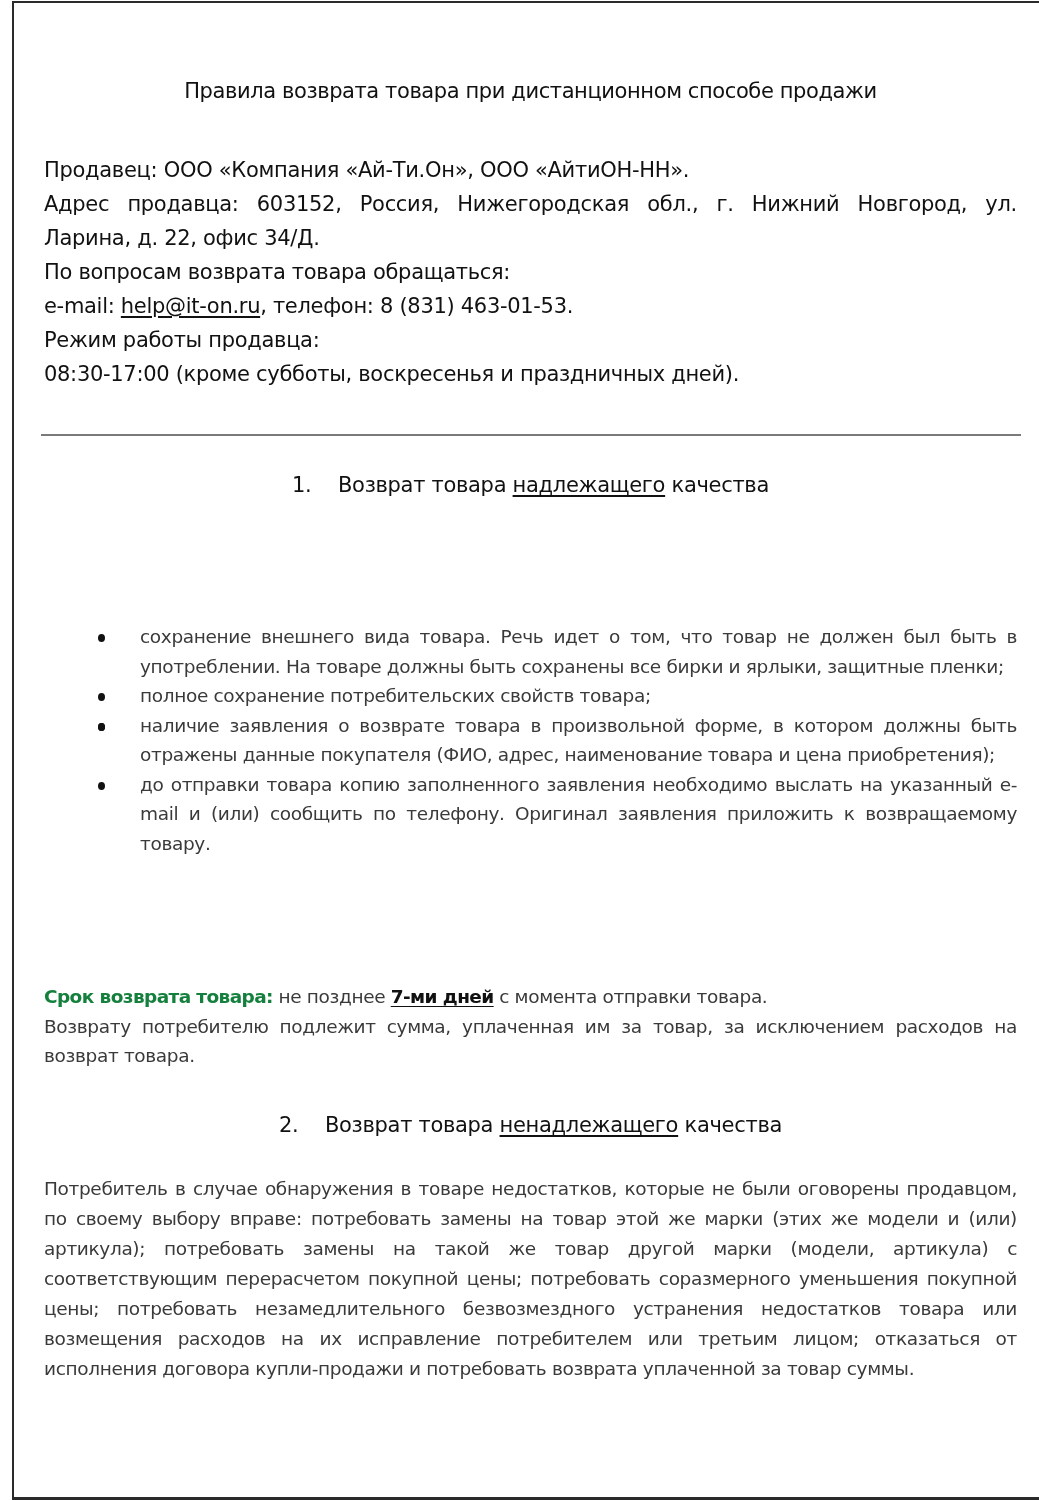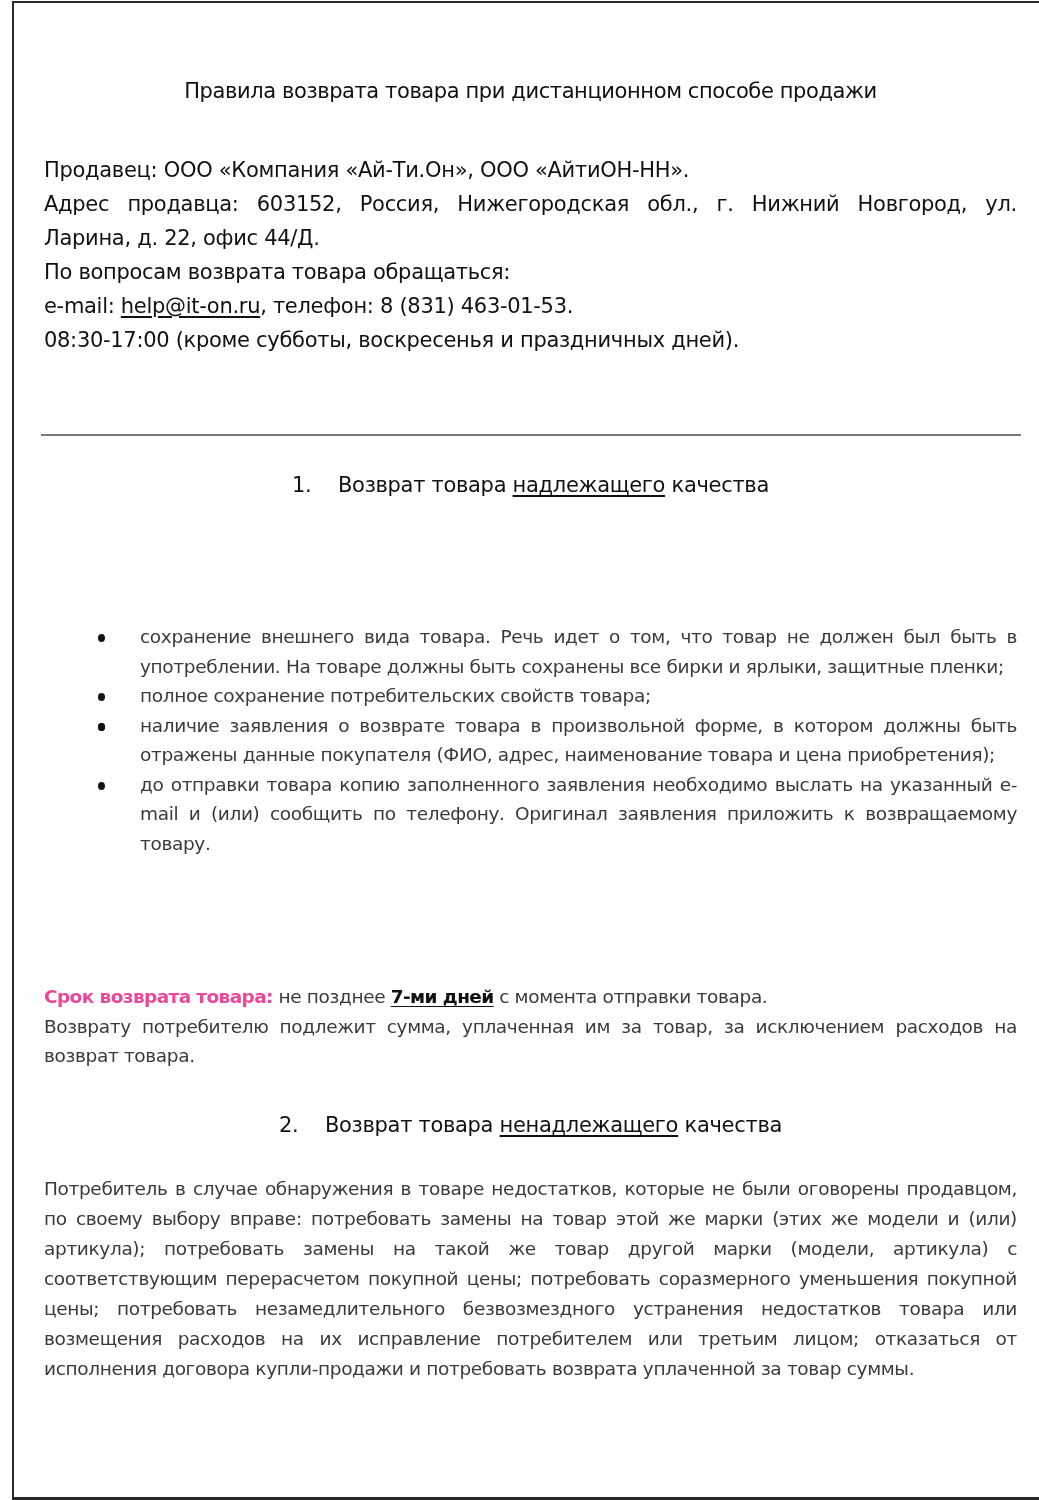--- a/index.html
+++ b/index.html
@@ -42,42 +42,43 @@
   }
   .list li { position: relative; padding-left: 96px; text-align: justify; }
   .list li .dot {
     position: absolute; left: 54px; top: 12px; width: 7px; height: 8px;
     border-radius: 50%; background: #111;
   }
   .term {
     position: absolute; left: 30px; right: 30px; top: 979px;
     font-size: 18.5px; line-height: 29.5px; color: #3a3a3a; letter-spacing: -0.35px;
   }
-  .term .b { color: #ec4899; font-weight: bold; letter-spacing: -0.6px; }
+  .term .b { color: #15803d; font-weight: bold; letter-spacing: -0.6px; }
   .term .u7 { color: #111; font-weight: bold; text-decoration: underline; text-underline-offset: 3px; letter-spacing: -0.6px;}
   .term .justify { text-align: justify; }
   .defect {
     position: absolute; left: 30px; right: 30px; top: 1171px;
     font-size: 18.5px; line-height: 30px; color: #3a3a3a; letter-spacing: -0.35px;
     text-align: justify;
   }
 </style>
 </head>
 <body>
 
 <div class="page">
 
   <div class="title">Правила возврата товара при дистанционном способе продажи</div>
 
   <div class="seller">
     <div>Продавец: ООО «Компания «Ай-Ти.Он», ООО «АйтиОН-НН».</div>
     <div class="addr">Адрес продавца: 603152, Россия, Нижегородская обл., г. Нижний Новгород, ул.</div>
-    <div>Ларина, д. 22, офис 44/Д.</div>
+    <div>Ларина, д. 22, офис 34/Д.</div>
     <div>По вопросам возврата товара обращаться:</div>
     <div><span>e-mail: </span><a class="u" style="color:#111;">help@it-on.ru</a><span>, телефон: 8 (831) 463-01-53.</span></div>
+    <div>Режим работы продавца:</div>
     <div>08:30-17:00 (кроме субботы, воскресенья и праздничных дней).</div>
   </div>
 
   <div class="rule"></div>
 
   <div class="h h1">
     <span class="num">1.</span><span>Возврат товара </span><span class="u">надлежащего</span><span> качества</span>
   </div>
 
 

